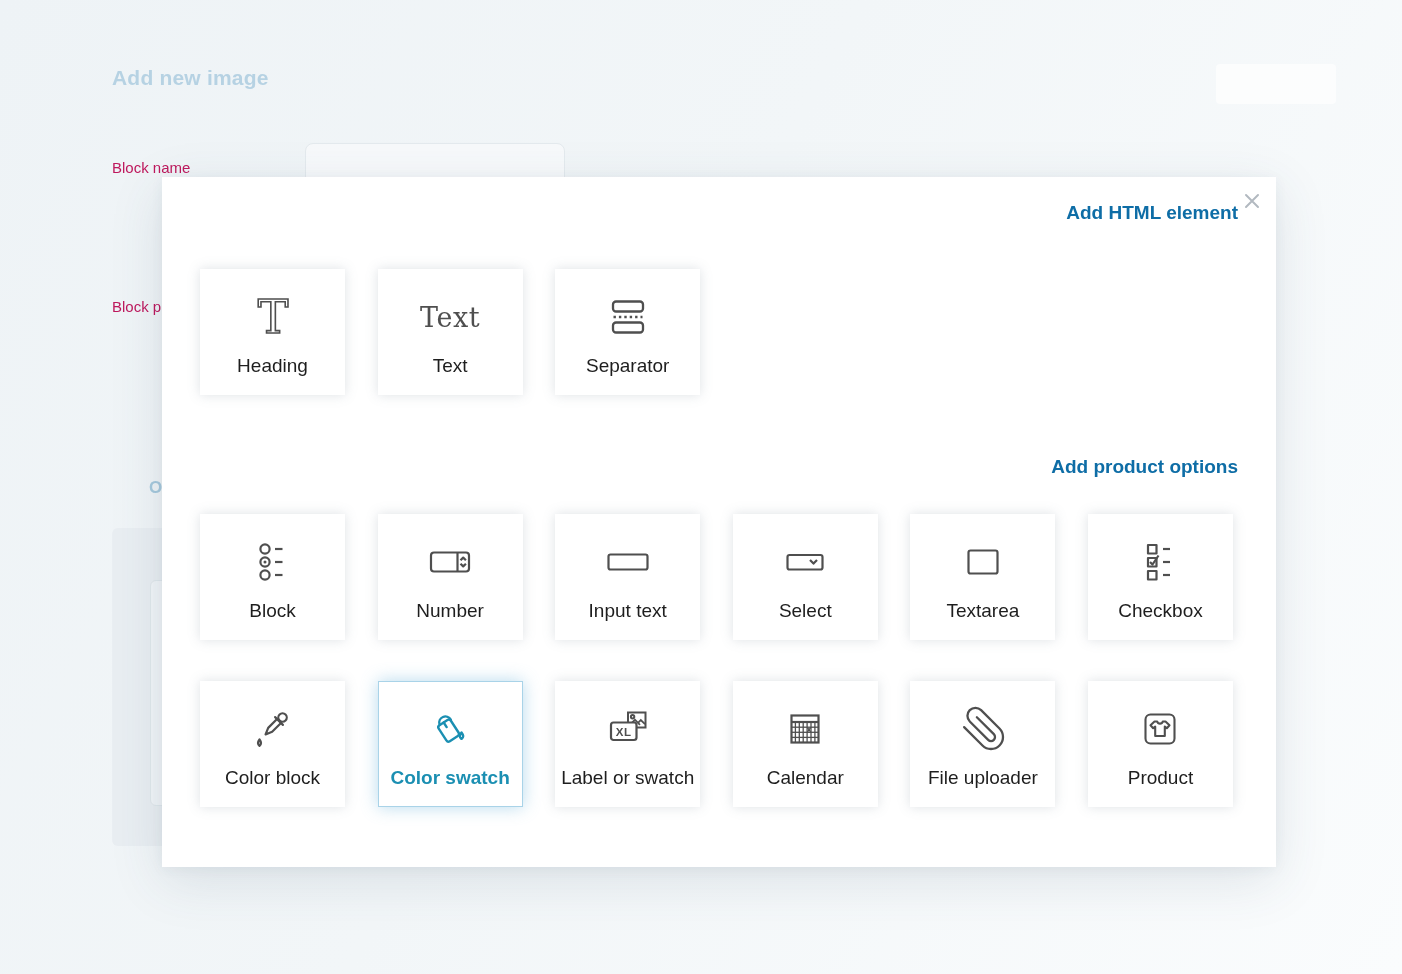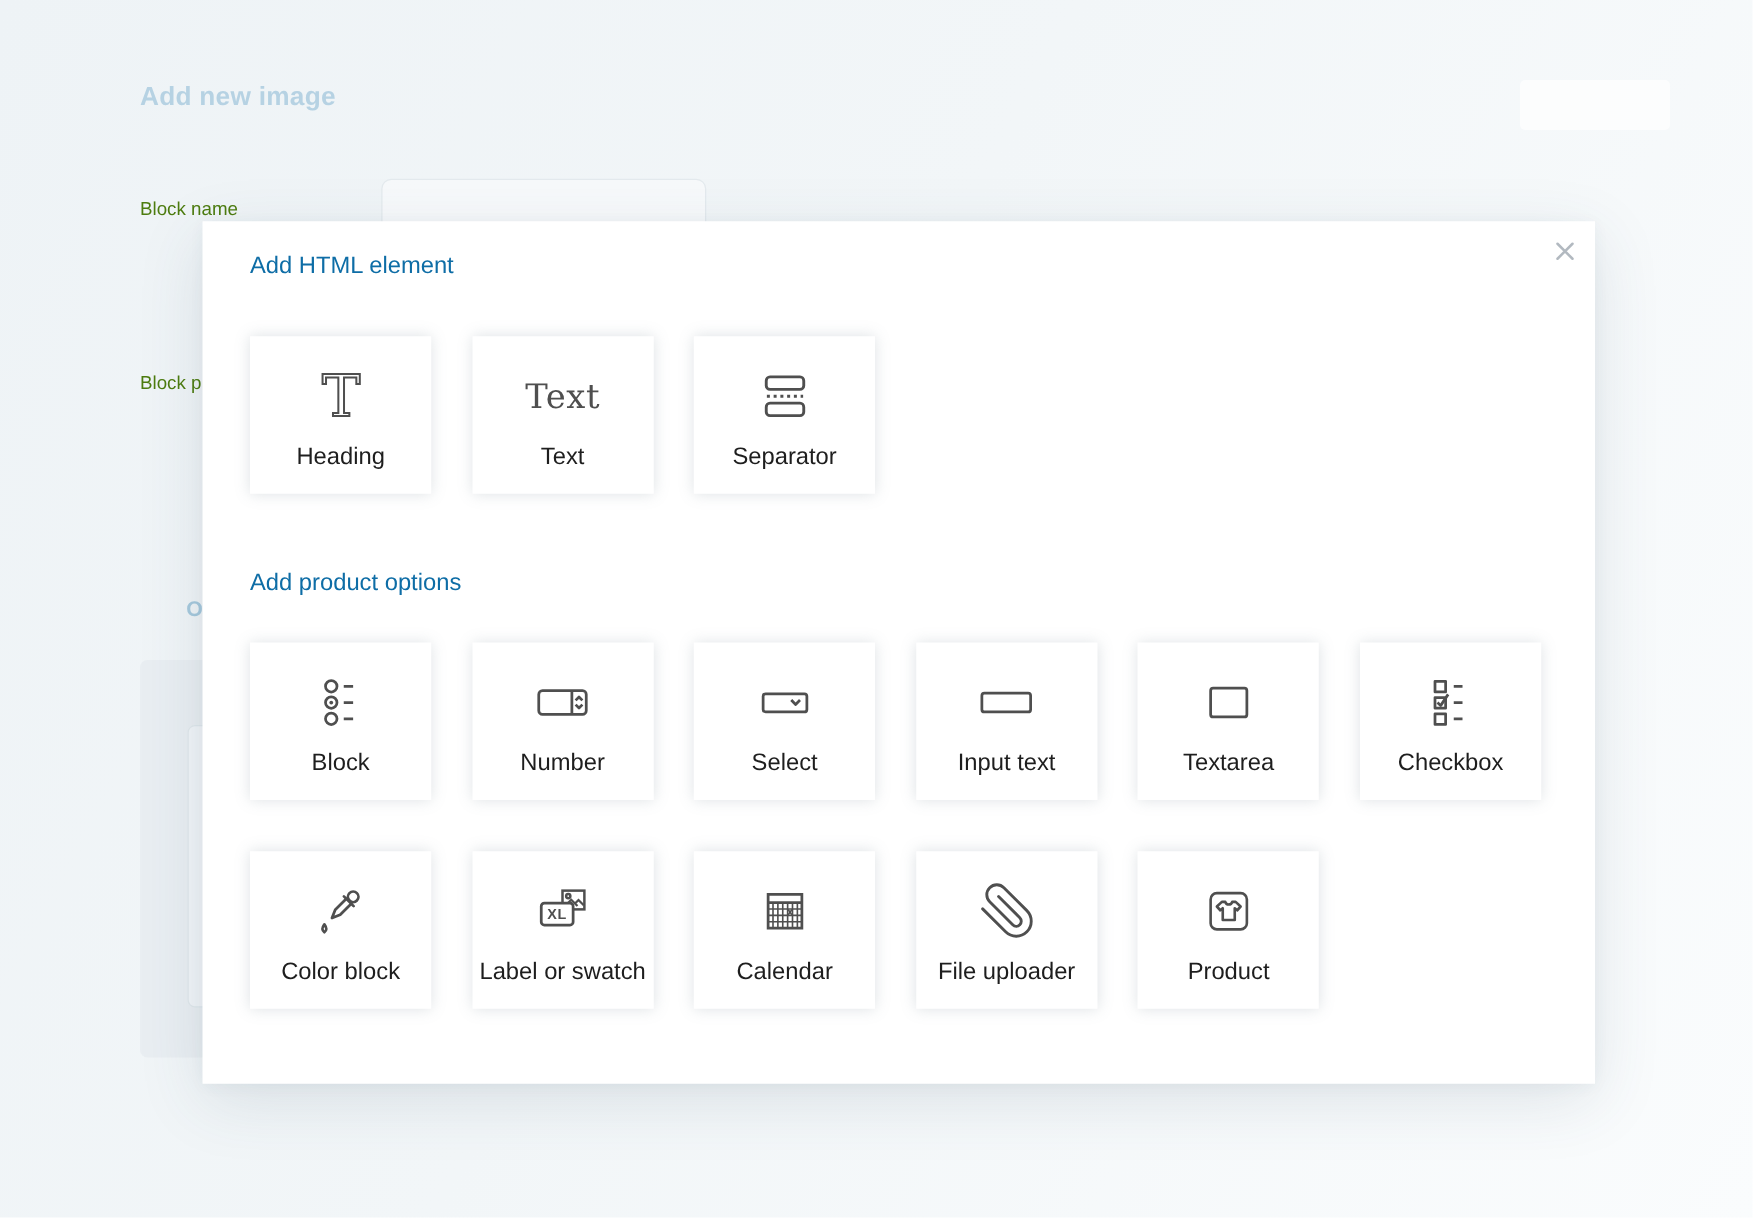--- a/index.html
+++ b/index.html
@@ -6,21 +6,21 @@
   body {
     width:1402px; height:974px; position:relative; overflow:hidden;
     font-family:"Liberation Sans","DejaVu Sans",sans-serif;
     background:linear-gradient(118deg,#eef3f6 0%,#f2f6f8 45%,#fafcfd 100%);
   }
   
   .bg-title {
     position:absolute; left:112px; top:66px;
     font-size:21px; font-weight:bold; color:#b6d2e3; letter-spacing:.2px;
   }
-  .bg-label { position:absolute; font-size:15px; color:#4d7c0f; }
+  .bg-label { position:absolute; font-size:15px; color:#be185d; }
   .bg-label-name { left:112px; top:159px; }
   .bg-label-pos  { left:112px; top:298px; }
   .bg-input {
     position:absolute; left:305px; top:143px; width:258px; height:72px;
     border:1px solid #e4eaee; border-radius:8px; background:rgba(255,255,255,.45);
   }
   .bg-o {
     position:absolute; left:149px; top:478px;
     font-size:17px; font-weight:bold; color:#a6c9dd;
   }
@@ -40,21 +40,21 @@
   .modal {
     position:absolute; left:162px; top:177px; width:1114px; height:690px;
     background:#ffffff; box-sizing:border-box; padding:0 38px;
     box-shadow:0 14px 50px rgba(55,80,100,.13), 0 2px 12px rgba(55,80,100,.06);
   }
   .close-btn {
     position:absolute; top:12px; right:12px; width:24px; height:24px;
     display:flex; align-items:center; justify-content:center; cursor:pointer;
   }
   .section-title {
-    margin:0; font-size:19px; font-weight:normal; color:var(--heading,#0e6da6);
+    margin:0; font-size:19px; font-weight:bold; color:var(--heading,#0e6da6);text-align:right;
   }
   .st-1 { padding-top:25px; }
   .st-2 { padding-top:61px; }
   .grid {
     display:grid; grid-template-columns:repeat(6,145px);
     column-gap:32.6px; row-gap:41px;
   }
   .grid-1 { margin-top:45px; }
   .grid-2 { margin-top:36px; }
   .tile {
@@ -152,34 +152,34 @@
       <rect x="5" y="14.5" width="38" height="19" rx="3"></rect>
       <line x1="31.5" y1="14.5" x2="31.5" y2="33.5"></line>
       <polyline points="34.5,22.3 37.2,19.6 39.9,22.3"></polyline>
       <polyline points="34.5,25.7 37.2,28.4 39.9,25.7"></polyline>
             </svg>
           </span>
           <div class="tile-label">Number</div>
         </div>
         <div class="tile">
           <span class="tile-icon">
+            <svg width="48" height="48" viewBox="0 0 48 48" fill="none" stroke="#4f4f4f" stroke-width="2.2">
+      <rect x="4.5" y="16.5" width="39" height="15" rx="2"></rect>
+            </svg>
+          </span>
+          <div class="tile-label">Input text</div>
+        </div>
+        <div class="tile">
+          <span class="tile-icon">
             <svg width="48" height="48" viewBox="0 0 48 48" fill="none" stroke="#4f4f4f" stroke-width="2.2" stroke-linejoin="round">
       <rect x="6.5" y="17" width="35" height="14.5" rx="2"></rect>
       <polyline points="29,22 32.5,25.6 36,22"></polyline>
             </svg>
           </span>
           <div class="tile-label">Select</div>
-        </div>
-        <div class="tile">
-          <span class="tile-icon">
-            <svg width="48" height="48" viewBox="0 0 48 48" fill="none" stroke="#4f4f4f" stroke-width="2.2">
-      <rect x="4.5" y="16.5" width="39" height="15" rx="2"></rect>
-            </svg>
-          </span>
-          <div class="tile-label">Input text</div>
         </div>
         <div class="tile">
           <span class="tile-icon">
             <svg width="48" height="48" viewBox="0 0 48 48" fill="none" stroke="#4f4f4f" stroke-width="2.2">
       <rect x="9.5" y="12.5" width="29" height="23" rx="2"></rect>
             </svg>
           </span>
           <div class="tile-label">Textarea</div>
         </div>
         <div class="tile">
@@ -201,20 +201,33 @@
             <svg width="48" height="48" viewBox="0 0 48 48" fill="none" stroke="#4f4f4f" stroke-width="2.2" stroke-linecap="round" stroke-linejoin="round">
       <g transform="rotate(45 24 22)">
         <circle cx="24" cy="8.5" r="4.2"></circle>
         <line x1="18.5" y1="13.5" x2="29.5" y2="13.5"></line>
         <path d="M21.2 13.5 L21.2 26 L24 32.5 L26.8 26 L26.8 13.5"></path>
       </g>
       <path d="M10.5 34.5 C12.6 37.3 12.8 39 10.5 40.8 C8.2 39 8.4 37.3 10.5 34.5 Z"></path>
             </svg>
           </span>
           <div class="tile-label">Color block</div>
+        </div>
+        <div class="tile selected">
+          <span class="tile-icon">
+            <svg width="48" height="48" viewBox="0 0 48 48" fill="none" stroke="#1b8fb2" stroke-width="2.4" stroke-linecap="round" stroke-linejoin="round">
+      <g transform="rotate(-33 22 26)">
+        <rect x="15.5" y="16.5" width="14.5" height="19" rx="2.5"></rect>
+        <line x1="23" y1="16.5" x2="23" y2="22"></line>
+      </g>
+      <path d="M13.5 19.5 A6.2 6.2 0 0 1 24.8 14.6"></path>
+      <path d="M35.5 27.5 C37.7 30.4 37.9 32.2 35.5 33.9 C33.1 32.2 33.3 30.4 35.5 27.5 Z"></path>
+            </svg>
+          </span>
+          <div class="tile-label">Color swatch</div>
         </div>
         <div class="tile">
           <span class="tile-icon">
             <svg width="48" height="48" viewBox="0 0 48 48" fill="none" stroke="#4f4f4f" stroke-width="2">
       <rect x="24" y="7.5" width="17.5" height="15"></rect>
       <circle cx="28.6" cy="11.8" r="1.7"></circle>
       <path d="M24.7 21 L31 14.8 L36 19.8 M34 17.8 L36.8 15 L41 19.2" stroke-width="1.8"></path>
       <rect x="7" y="17.5" width="25.5" height="17.5" rx="2.5" fill="#ffffff" stroke-width="2.2"></rect>
       <text x="19.7" y="30.5" font-family="'Liberation Sans',sans-serif" font-size="11.5" font-weight="bold" fill="#4f4f4f" stroke="none" text-anchor="middle" letter-spacing="0.5">XL</text>
             </svg>

